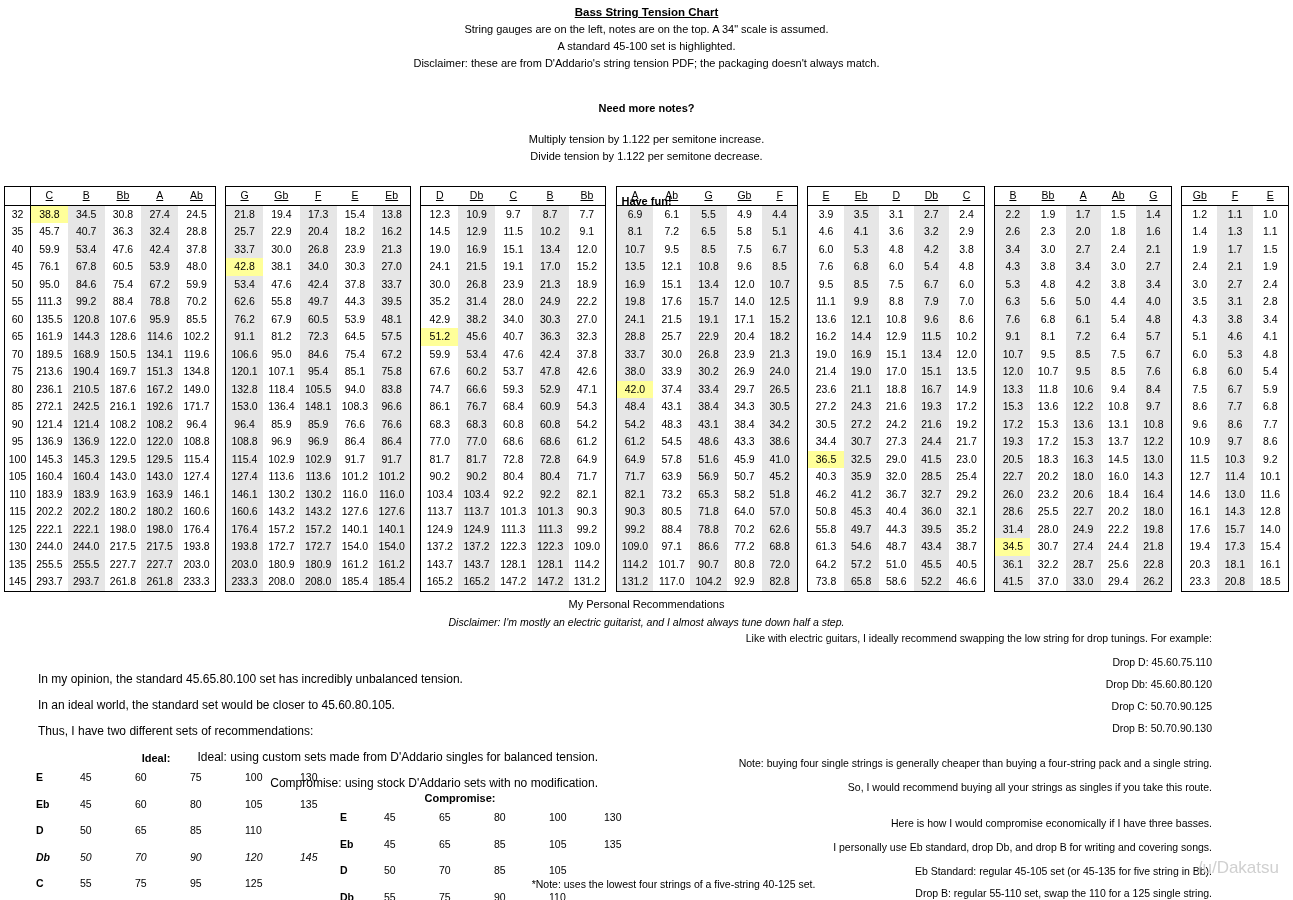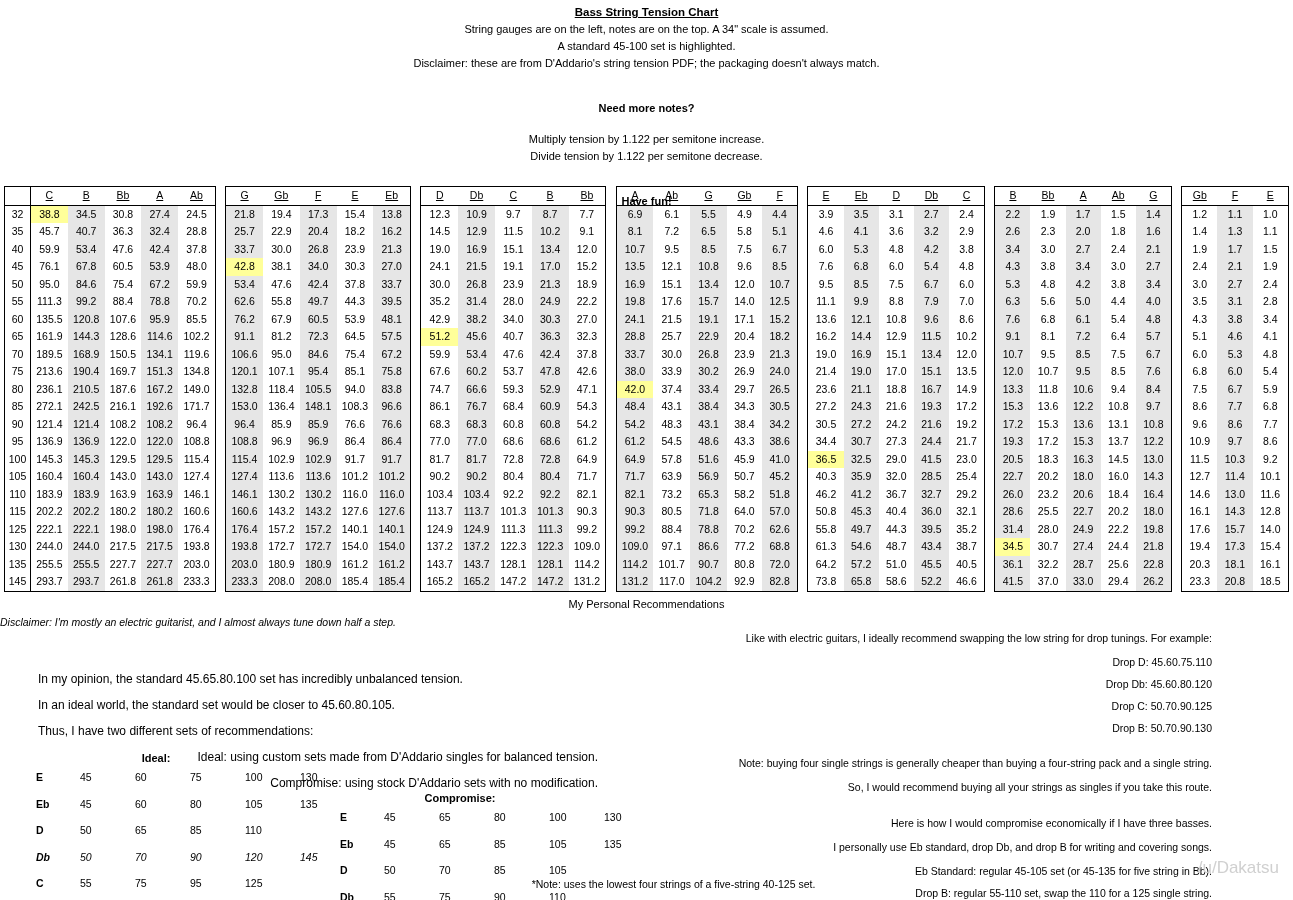--- a/index.html
+++ b/index.html
@@ -46,21 +46,21 @@
   .shade{background:#e6e6e6;}
   .hl{background:#ffff99;}
   tr.hdrrow td, tr.hdrrow th{border-bottom:none;}
   .tbl-top{border-top:1px solid #000;}
   .tbl-bot{border-bottom:1px solid #000;}
   .grpL{border-left:1px solid #000;}
   .grpR{border-right:1px solid #000;}
 
   
   #rec-title{position:absolute;left:0;top:598px;width:1293px;text-align:center;font-size:11px;}
-  #rec-disc{position:absolute;left:0;top:616px;width:1293px;text-align:left;font-size:10.5px;font-style:italic;}
+  #rec-disc{position:absolute;left:0;top:616px;width:1293px;text-align:center;font-size:10.5px;font-style:italic;}
 
   #left-col{position:absolute;left:38px;top:644px;width:560px;font-size:12px;margin-top:28px;}
   #left-col p{margin:0 0 12px 0;}
   #left-col p.indent{margin-left:36px;text-align:right;}
 
   #right-col{position:absolute;left:612px;top:632px;width:600px;font-size:10.5px;}
   #right-col p{margin:0 0 12px 0;text-align:right;}
   #right-col p.indent{margin-left:20px;}
   #right-col p.indent2{margin-left:36px;}
   #right-col p.tight{margin-bottom:10px;}

